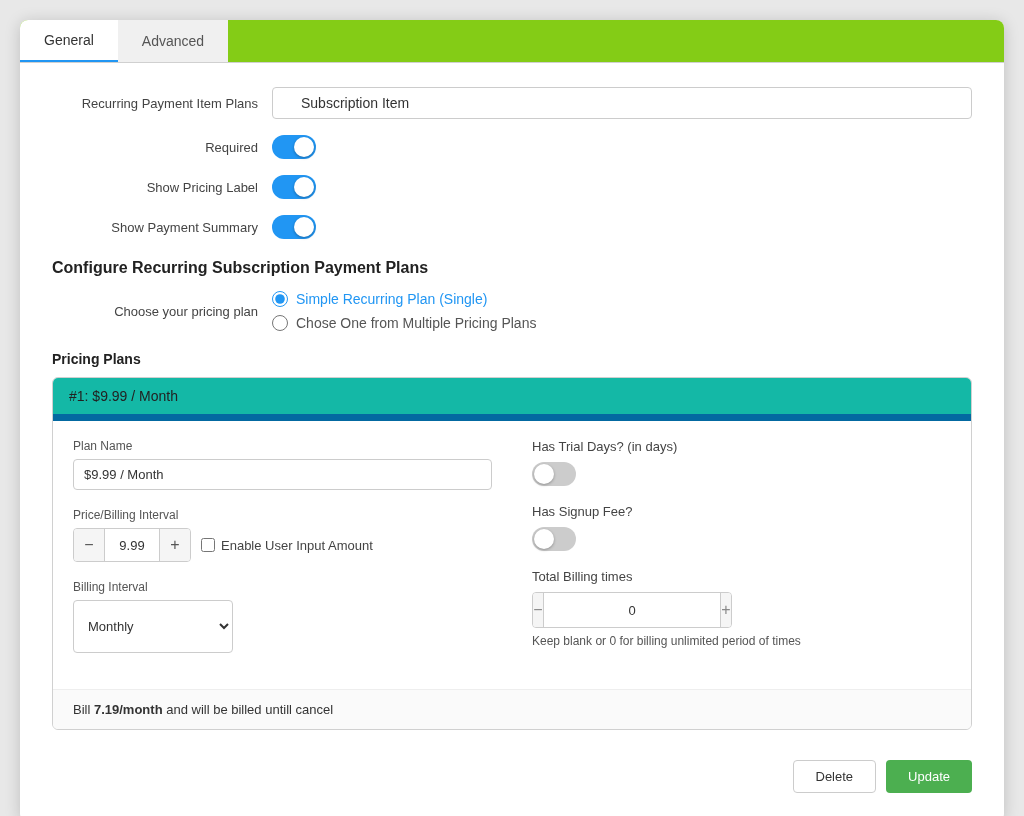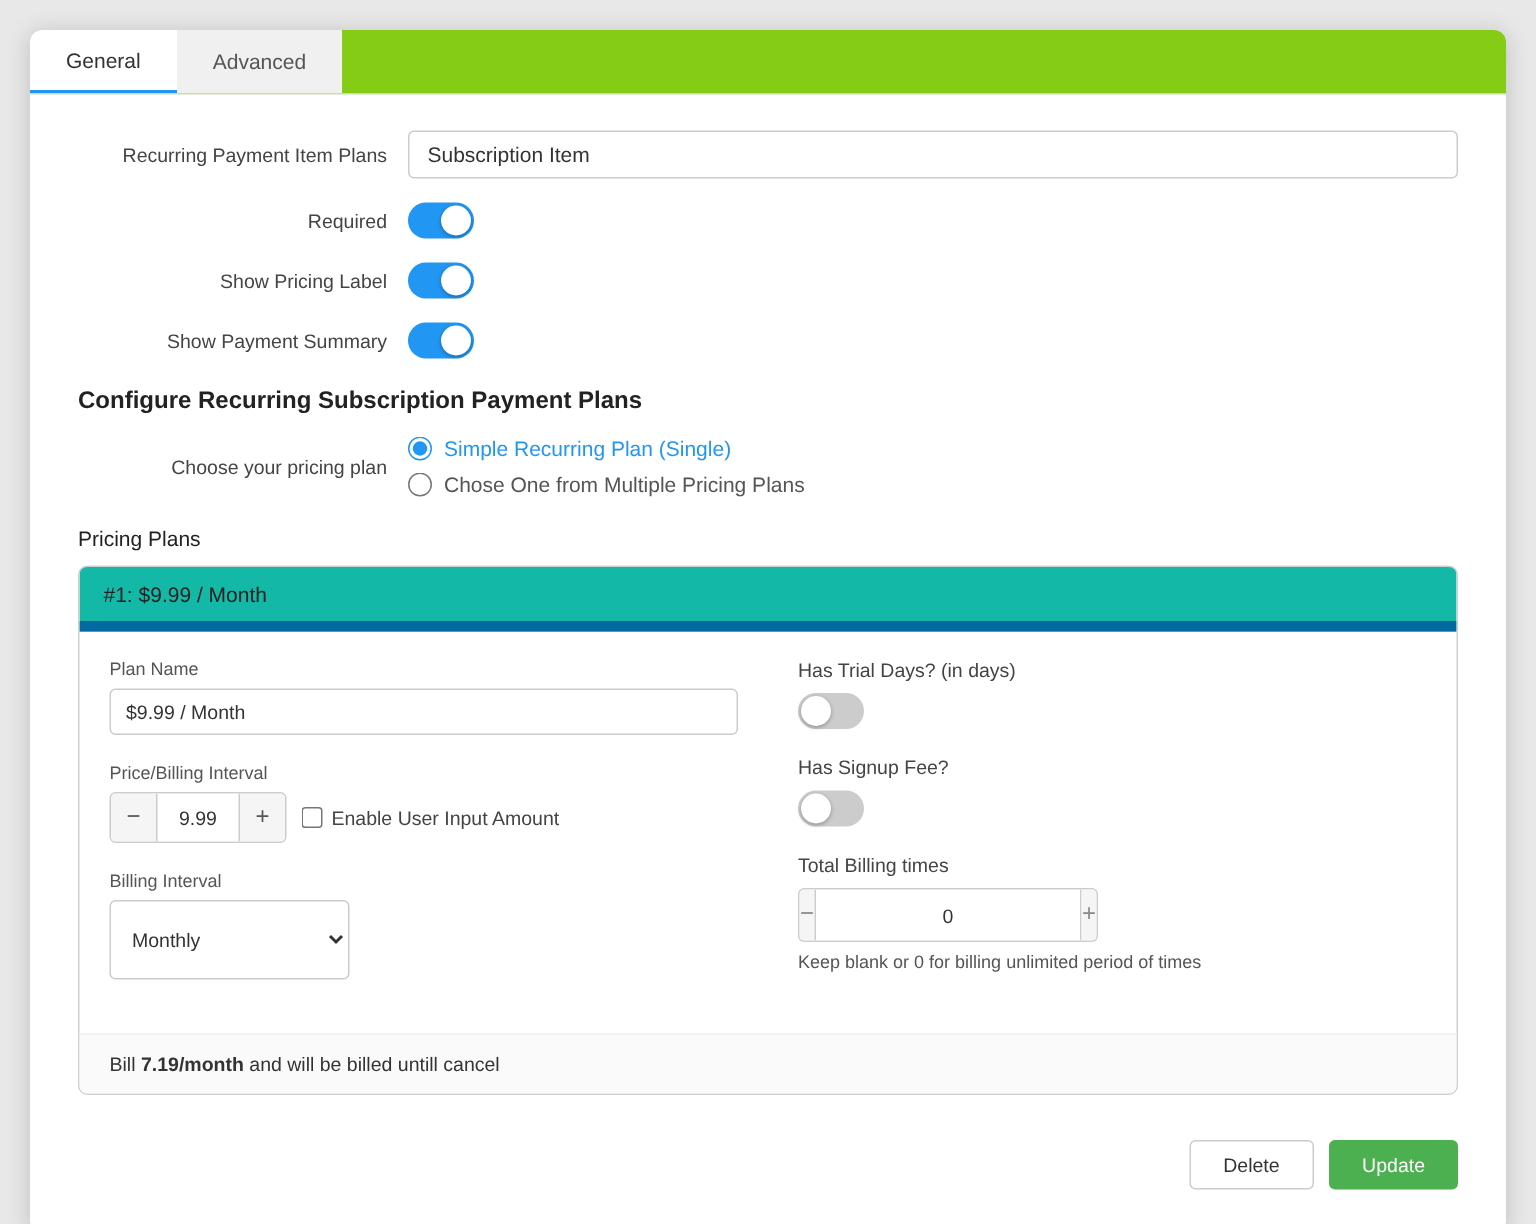--- a/index.html
+++ b/index.html
@@ -62,21 +62,21 @@
       font-size: 13px;
       color: #444;
       padding-right: 14px;
       flex-shrink: 0;
     }
     .form-control-full {
       flex: 1;
     }
     input[type="text"].text-input {
       width: 100%;
-      padding: 7px 12px;
+      padding: 7px 28px;
       border: 1px solid #ccc;
       border-radius: 4px;
       font-size: 14px;
       color: #333;
       outline: none;
     }
     
     .toggle {
       position: relative;
       display: inline-block;
@@ -137,21 +137,21 @@
       gap: 8px;
       font-size: 14px;
       cursor: pointer;
     }
     .radio-item input[type="radio"] { accent-color: #2196f3; width: 16px; height: 16px; }
     .radio-item.selected { color: #2196f3; font-weight: 500; }
     .radio-item.unselected { color: #555; }
     
     .pricing-plans-label {
       font-size: 14px;
-      font-weight: 400;
+      font-weight: 700;
       color: #222;
       margin-bottom: 10px;
     }
     
     .plan-card {
       border: 1px solid #d0d0d0;
       border-radius: 6px;
       overflow: hidden;
       margin-bottom: 20px;
     }

